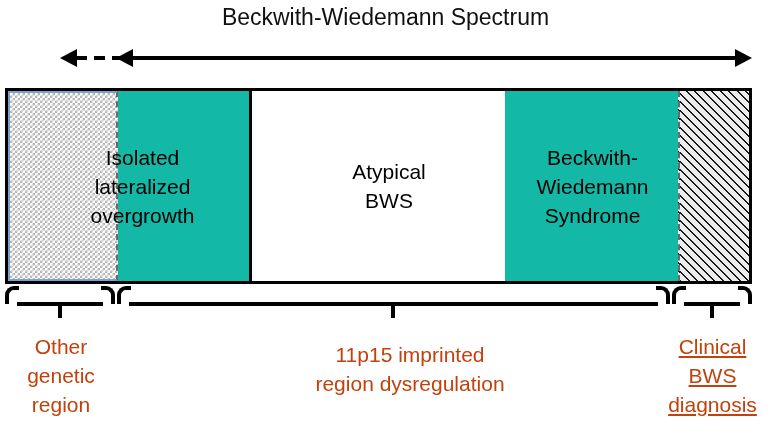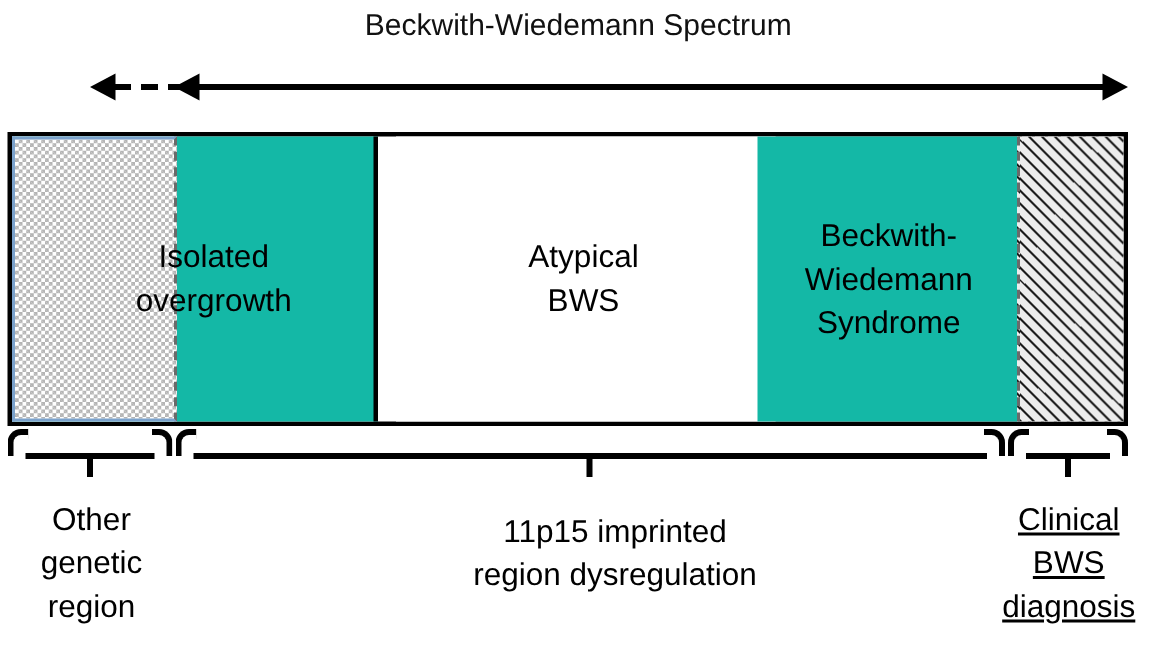--- a/index.html
+++ b/index.html
@@ -19,21 +19,21 @@
     overflow: hidden;
   }
 
   
   #title {
     position: absolute;
     left: 0;
     top: 2px;
     width: 771px;
     text-align: center;
-    font-size: 20px;
+    font-size: 23px;
     line-height: 30px;
     letter-spacing: 0px;
     color: #111111;
   }
 
   
   #arrow-row {
     position: absolute;
     left: 0;
     top: 44px;
@@ -219,21 +219,21 @@
   #brace-other  { left: 5px;   width: 110px; }
   #brace-11p15  { left: 117px; width: 553px; }
   #brace-clin   { left: 672px; width: 80px;  }
 
   
   .bottom-label {
     position: absolute;
     text-align: center;
     font-size: 21px;
     line-height: 29px;
-    color: #000000;
+    color: #c2410c;
   }
   #label-other { left: 0px;   top: 332px; width: 122px; }
   #label-11p15 { left: 212px; top: 340px; width: 396px; }
   #label-clin  { left: 654px; top: 332px; width: 117px; text-decoration: underline; }
 </style>
 </head>
 <body>
 
 <div id="stage">
 
@@ -246,20 +246,21 @@
     <div class="arrow-shaft-solid"></div>
     <div class="arrow-head right"></div>
   </div>
 
   <div id="bar">
 
     <div class="seg" id="seg-ilo">
       <div id="checker-block"></div>
       <div class="seg-label">
         <div>Isolated</div>
+        <div>lateralized</div>
         <div>overgrowth</div>
       </div>
     </div>
 
     <div class="seg" id="seg-atypical">
       <div class="seg-label">
         <div>Atypical</div>
         <div>BWS</div>
       </div>
     </div>

